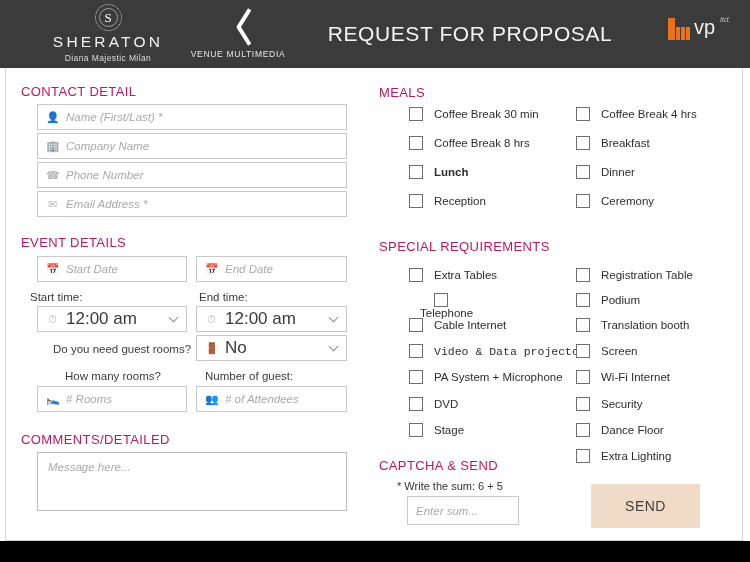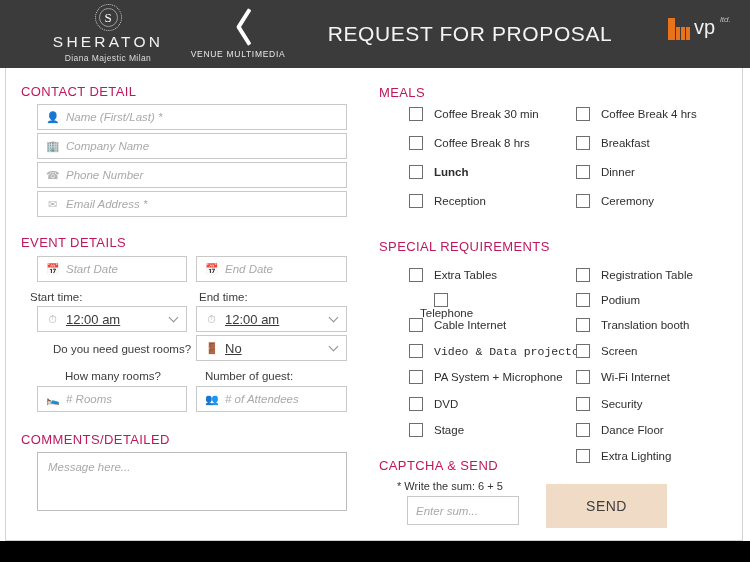--- a/index.html
+++ b/index.html
@@ -129,21 +129,21 @@
     height: 26px;
     display: flex; align-items: center;
     padding-left: 8px;
     font-size: 11.5px;
   }
   .field .ph {
     color: #a9a9a9; font-style: italic; font-size: 11.5px;
     white-space: nowrap;
   }
   .field .val {
-    color: #3a3a3a; font-style: normal; font-size: 13px; text-decoration: underline;
+    color: #3a3a3a; font-style: normal; font-size: 17px;
   }
   .ficon {
     width: 13px; margin-right: 7px; color: #b4b4b4;
     font-size: 11px; line-height: 1; text-align: center;
     flex: 0 0 13px;
   }
   .caret {
     position: absolute; right: 9px; top: 50%;
     width: 7px; height: 7px; margin-top: -5px;
     border-right: 1.4px solid #8e8e8e;
@@ -388,18 +388,18 @@
     </div>
 
     <div class="section-head" style="left:373px; top:390px;">CAPTCHA &amp; SEND</div>
 
     <div class="captcha-q" style="left:391px; top:412px;">* Write the sum: 6 + 5</div>
 
     <div class="field" style="left:401px; top:428px; width:112px; height:29px;">
       <span class="ph">Enter sum...</span>
     </div>
 
-    <button id="send-button" style="left:540px; top:416px; width:121px; height:44px;">SEND</button>
+    <button id="send-button" style="left:585px; top:416px; width:109px; height:44px;">SEND</button>
 
   </div>
 
   <div id="bottombar"></div>
 </div>
 
 </body></html>

